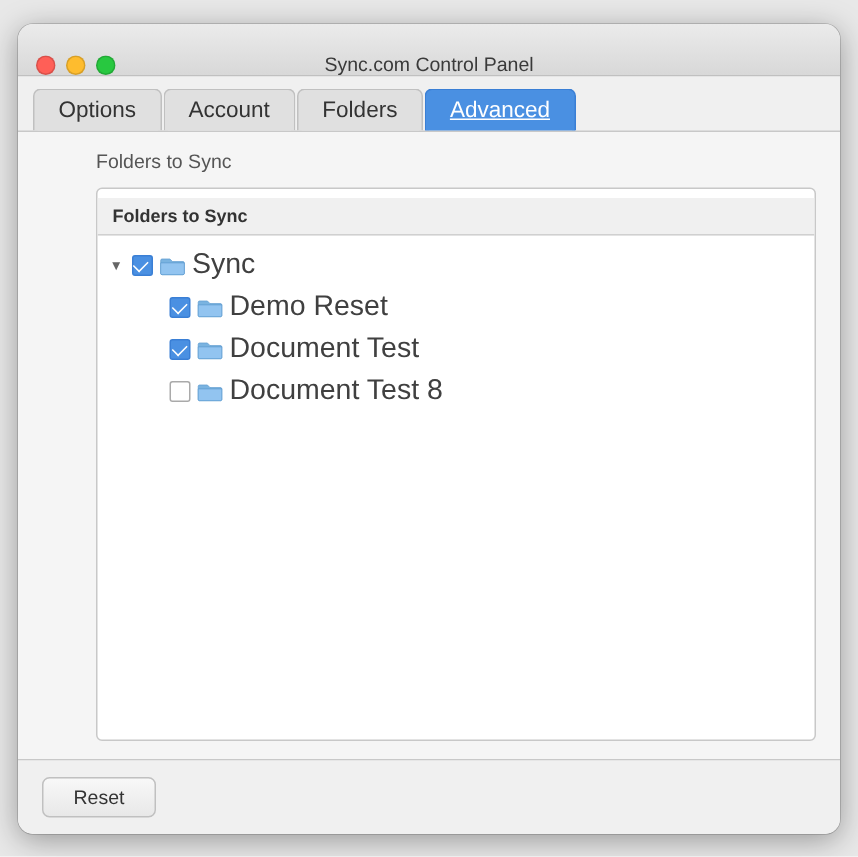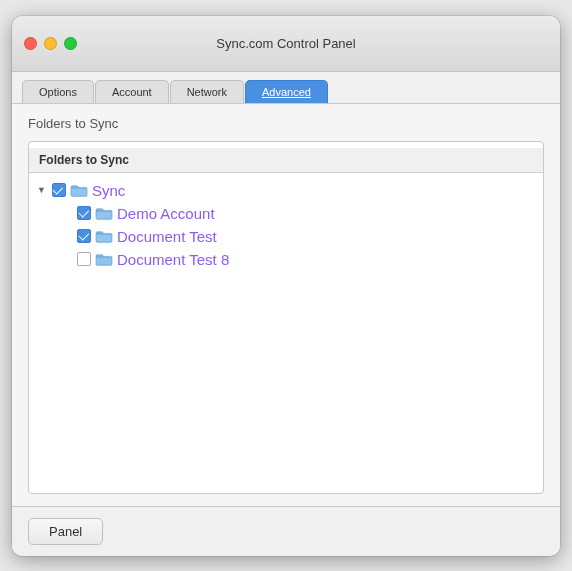--- a/index.html
+++ b/index.html
@@ -20,25 +20,25 @@
       background: #f5f5f5;
       border-radius: 10px;
       box-shadow: 0 4px 20px rgba(0,0,0,0.35), 0 0 0 0.5px rgba(0,0,0,0.2);
       display: flex;
       flex-direction: column;
       overflow: hidden;
     }
 
     
     .title-bar {
-      height: 56px;
+      height: 35px;
       background: linear-gradient(to bottom, #ebebeb, #d8d8d8);
       border-bottom: 1px solid #c0c0c0;
       display: flex;
-      align-items: center;
+      align-items: flex-end;
       justify-content: center;
       position: relative;
       border-radius: 10px 10px 0 0;
       flex-shrink: 0;
     }
 
     .traffic-lights {
       position: absolute;
       left: 12px;
       display: flex;
@@ -67,21 +67,21 @@
       background: #f0f0f0;
       padding: 8px 10px 0 10px;
       display: flex;
       gap: 1px;
       flex-shrink: 0;
       border-bottom: 1px solid #c8c8c8;
     }
 
     .tab {
       padding: 5px 16px;
-      font-size: 11px;
+      font-size: 15px;
       color: #333;
       background: #e0e0e0;
       border: 1px solid #c0c0c0;
       border-bottom: none;
       border-radius: 5px 5px 0 0;
       cursor: pointer;
       white-space: nowrap;
     }
 
     .tab.active {
@@ -92,20 +92,21 @@
     }
 
     
     .content {
       flex: 1;
       padding: 12px 16px;
       display: flex;
       flex-direction: column;
       gap: 10px;
       background: #f5f5f5;
+      margin-left: 36px;
     }
 
     .section-label {
       font-size: 13px;
       color: #555;
       font-weight: 500;
     }
 
     
     .tree-container {
@@ -187,22 +188,22 @@
       position: relative;
       flex-shrink: 0;
     }
 
     .folder-icon svg {
       width: 18px;
       height: 14px;
     }
 
     .item-label {
-      font-size: 15px;
-      color: #8b5cf6;
+      font-size: 19px;
+      color: #404040;
     }
 
     
     .bottom-bar {
       height: 50px;
       background: #f0f0f0;
       border-top: 1px solid #c8c8c8;
       display: flex;
       align-items: center;
       justify-content: space-between;
@@ -237,21 +238,21 @@
   </div>
 
   <div class="tab-bar">
     <div class="tab">
       <span>Options</span>
     </div>
     <div class="tab">
       <span>Account</span>
     </div>
     <div class="tab">
-      <span>Network</span>
+      <span>Folders</span>
     </div>
     <div class="tab active">
       <span>Advanced</span>
     </div>
   </div>
 
   <div class="content">
     <div class="section-label">Folders to Sync</div>
 
     <div class="tree-container">
@@ -271,21 +272,21 @@
         </div>
 
         <div class="tree-item child">
           <div class="checkbox checked"></div>
           <span class="folder-icon">
             <svg viewBox="0 0 20 16" fill="none" xmlns="http://www.w3.org/2000/svg">
               <path d="M1 4C1 3.448 1.448 3 2 3H8L10 5H18C18.552 5 19 5.448 19 6V14C19 14.552 18.552 15 18 15H2C1.448 15 1 14.552 1 14V4Z" fill="#7ab3e0" stroke="#5a99ce" stroke-width="0.5"></path>
               <path d="M1 6H19V14C19 14.552 18.552 15 18 15H2C1.448 15 1 14.552 1 14V6Z" fill="#92c4f0" stroke="#5a99ce" stroke-width="0.5"></path>
             </svg>
           </span>
-          <span class="item-label">Demo Account</span>
+          <span class="item-label">Demo Reset</span>
         </div>
 
         <div class="tree-item child">
           <div class="checkbox checked"></div>
           <span class="folder-icon">
             <svg viewBox="0 0 20 16" fill="none" xmlns="http://www.w3.org/2000/svg">
               <path d="M1 4C1 3.448 1.448 3 2 3H8L10 5H18C18.552 5 19 5.448 19 6V14C19 14.552 18.552 15 18 15H2C1.448 15 1 14.552 1 14V4Z" fill="#7ab3e0" stroke="#5a99ce" stroke-width="0.5"></path>
               <path d="M1 6H19V14C19 14.552 18.552 15 18 15H2C1.448 15 1 14.552 1 14V6Z" fill="#92c4f0" stroke="#5a99ce" stroke-width="0.5"></path>
             </svg>
           </span>
@@ -301,15 +302,15 @@
             </svg>
           </span>
           <span class="item-label">Document Test 8</span>
         </div>
 
       </div>
     </div>
   </div>
 
   <div class="bottom-bar">
-    <button class="btn">Panel</button>
+    <button class="btn">Reset</button>
   </div>
 </div>
 
 </body></html>

